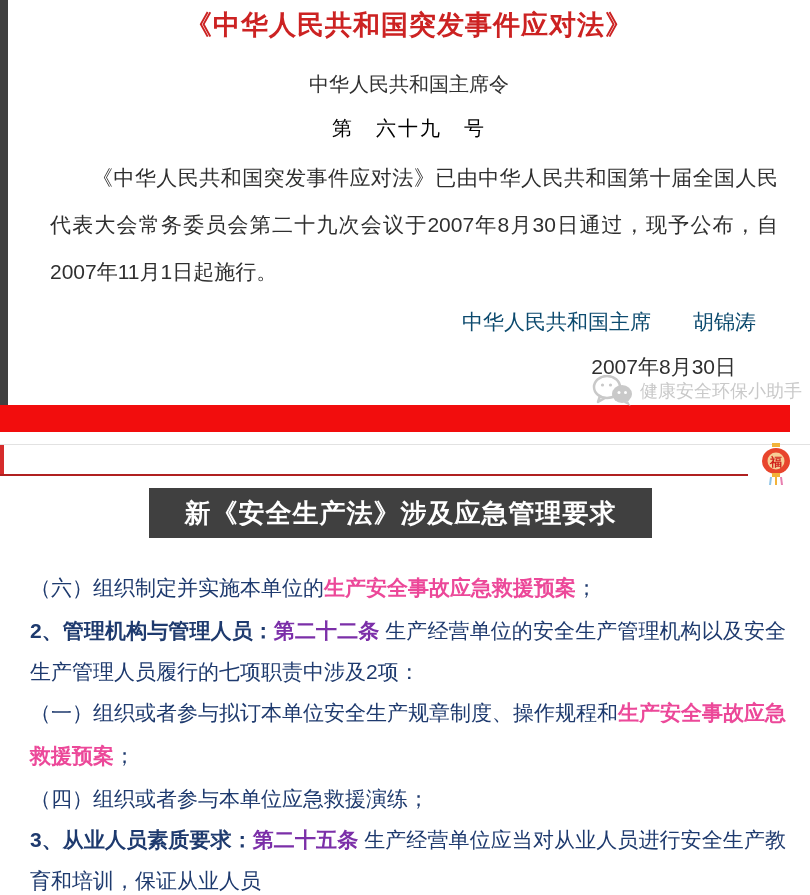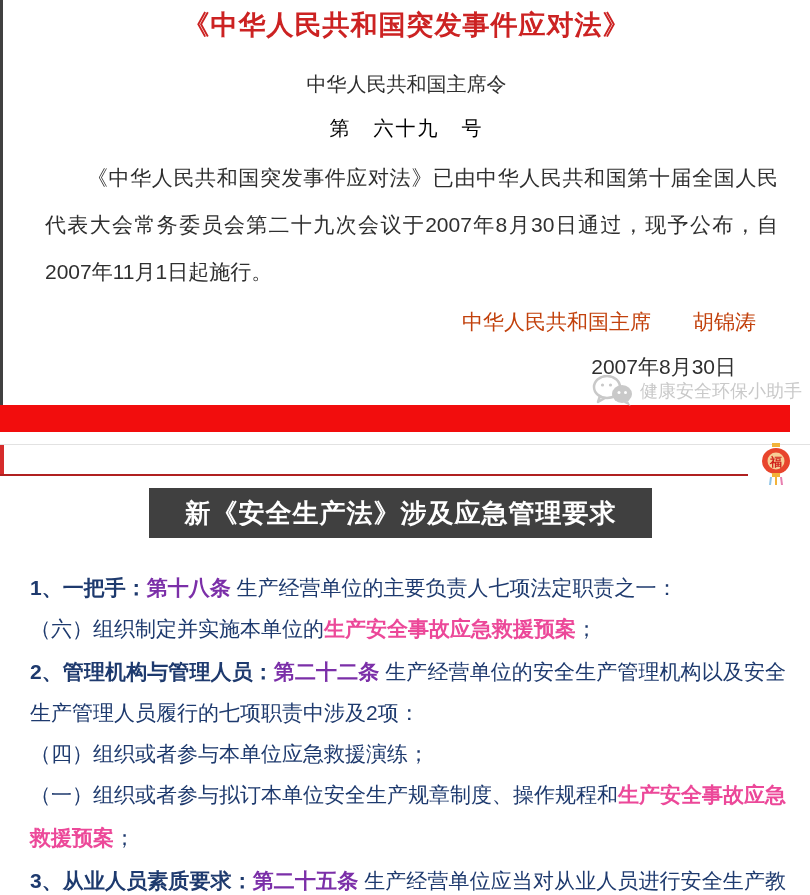--- a/index.html
+++ b/index.html
@@ -13,21 +13,21 @@
     width: 810px;
     height: 895px;
     background: #ffffff;
     overflow: hidden;
   }
 
   
   .top-section {
     position: relative;
     height: 405px;
-    border-left: 3px solid #404040;
+    border-left: 8px solid #404040;
     box-sizing: border-box;
   }
   .decree-title {
     margin: 0;
     padding-top: 7px;
     text-align: center;
     font-size: 27px;
     font-weight: bold;
     color: #cc2222;
     letter-spacing: 1px;
@@ -52,21 +52,21 @@
     line-height: 47px;
     color: #2f2f2f;
     text-indent: 2em;
     text-align: justify;
   }
   .decree-signature {
     margin-top: 13px;
     padding-right: 54px;
     text-align: right;
     font-size: 21px;
-    color: #c2410c;
+    color: #0c4a6e;
   }
   .decree-date {
     margin-top: 17px;
     padding-right: 74px;
     text-align: right;
     font-size: 21px;
     color: #2f2f2f;
   }
   .watermark {
     position: absolute;
@@ -187,22 +187,21 @@
         <rect x="14" y="31" width="8" height="4" fill="#f2b33a"></rect>
         <line x1="13" y1="35" x2="12" y2="43" stroke="#8fc5e8" stroke-width="2"></line>
         <line x1="18" y1="35" x2="18" y2="43" stroke="#f2b33a" stroke-width="2"></line>
         <line x1="23" y1="35" x2="24" y2="43" stroke="#e87fb0" stroke-width="2"></line>
       </svg>
     </span>
 
     <div class="banner">新《安全生产法》涉及应急管理要求</div>
 
     <div class="article-body">
-      <p><span class="seg blue-bold">1、一把手：</span><span class="seg purple-bold">第十八条</span><span class="seg blue"> 生产经营单位的主要负责人七项法定职责之一：</span></p>
       <p><span class="seg blue">（六）组织制定并实施本单位的</span><span class="seg red-bold">生产安全事故应急救援预案</span><span class="seg blue">；</span></p>
       <p><span class="seg blue-bold">2、管理机构与管理人员：</span><span class="seg purple-bold">第二十二条</span><span class="seg blue"> 生产经营单位的安全生产管理机构以及安全生产管理人员履行的七项职责中涉及2项：</span></p>
+      <p><span class="seg blue">（一）组织或者参与拟订本单位安全生产规章制度、操作规程和</span><span class="seg red-bold">生产安全事故应急救援预案</span><span class="seg blue">；</span></p>
       <p><span class="seg blue">（四）组织或者参与本单位应急救援演练；</span></p>
-      <p><span class="seg blue">（一）组织或者参与拟订本单位安全生产规章制度、操作规程和</span><span class="seg red-bold">生产安全事故应急救援预案</span><span class="seg blue">；</span></p>
       <p><span class="seg blue-bold">3、从业人员素质要求：</span><span class="seg purple-bold">第二十五条</span><span class="seg blue"> 生产经营单位应当对从业人员进行安全生产教育和培训，保证从业人员</span></p>
     </div>
   </div>
 
 </div>
 
 </body></html>

